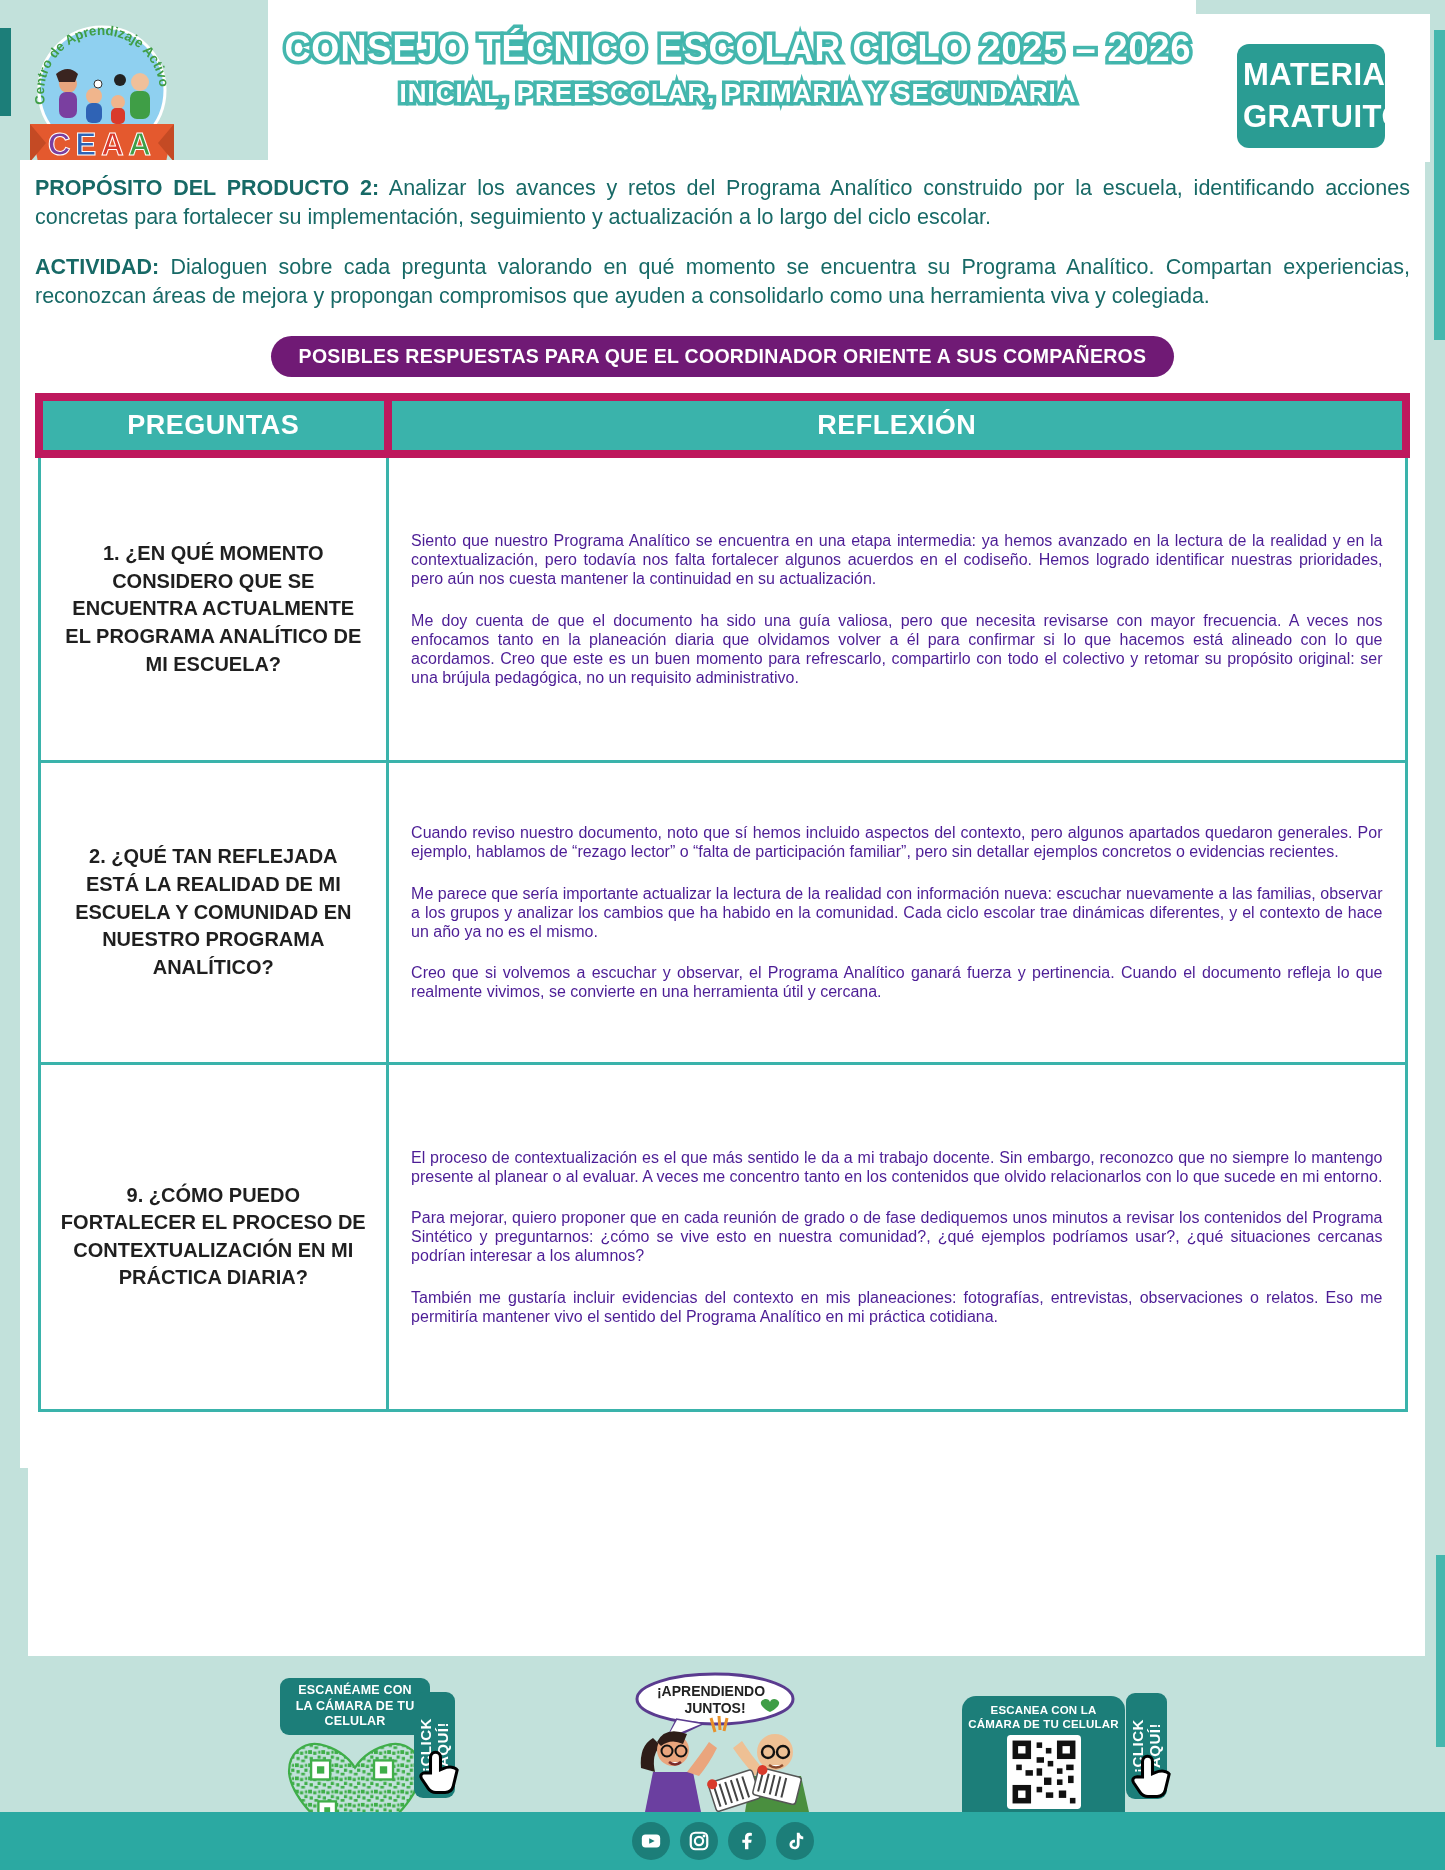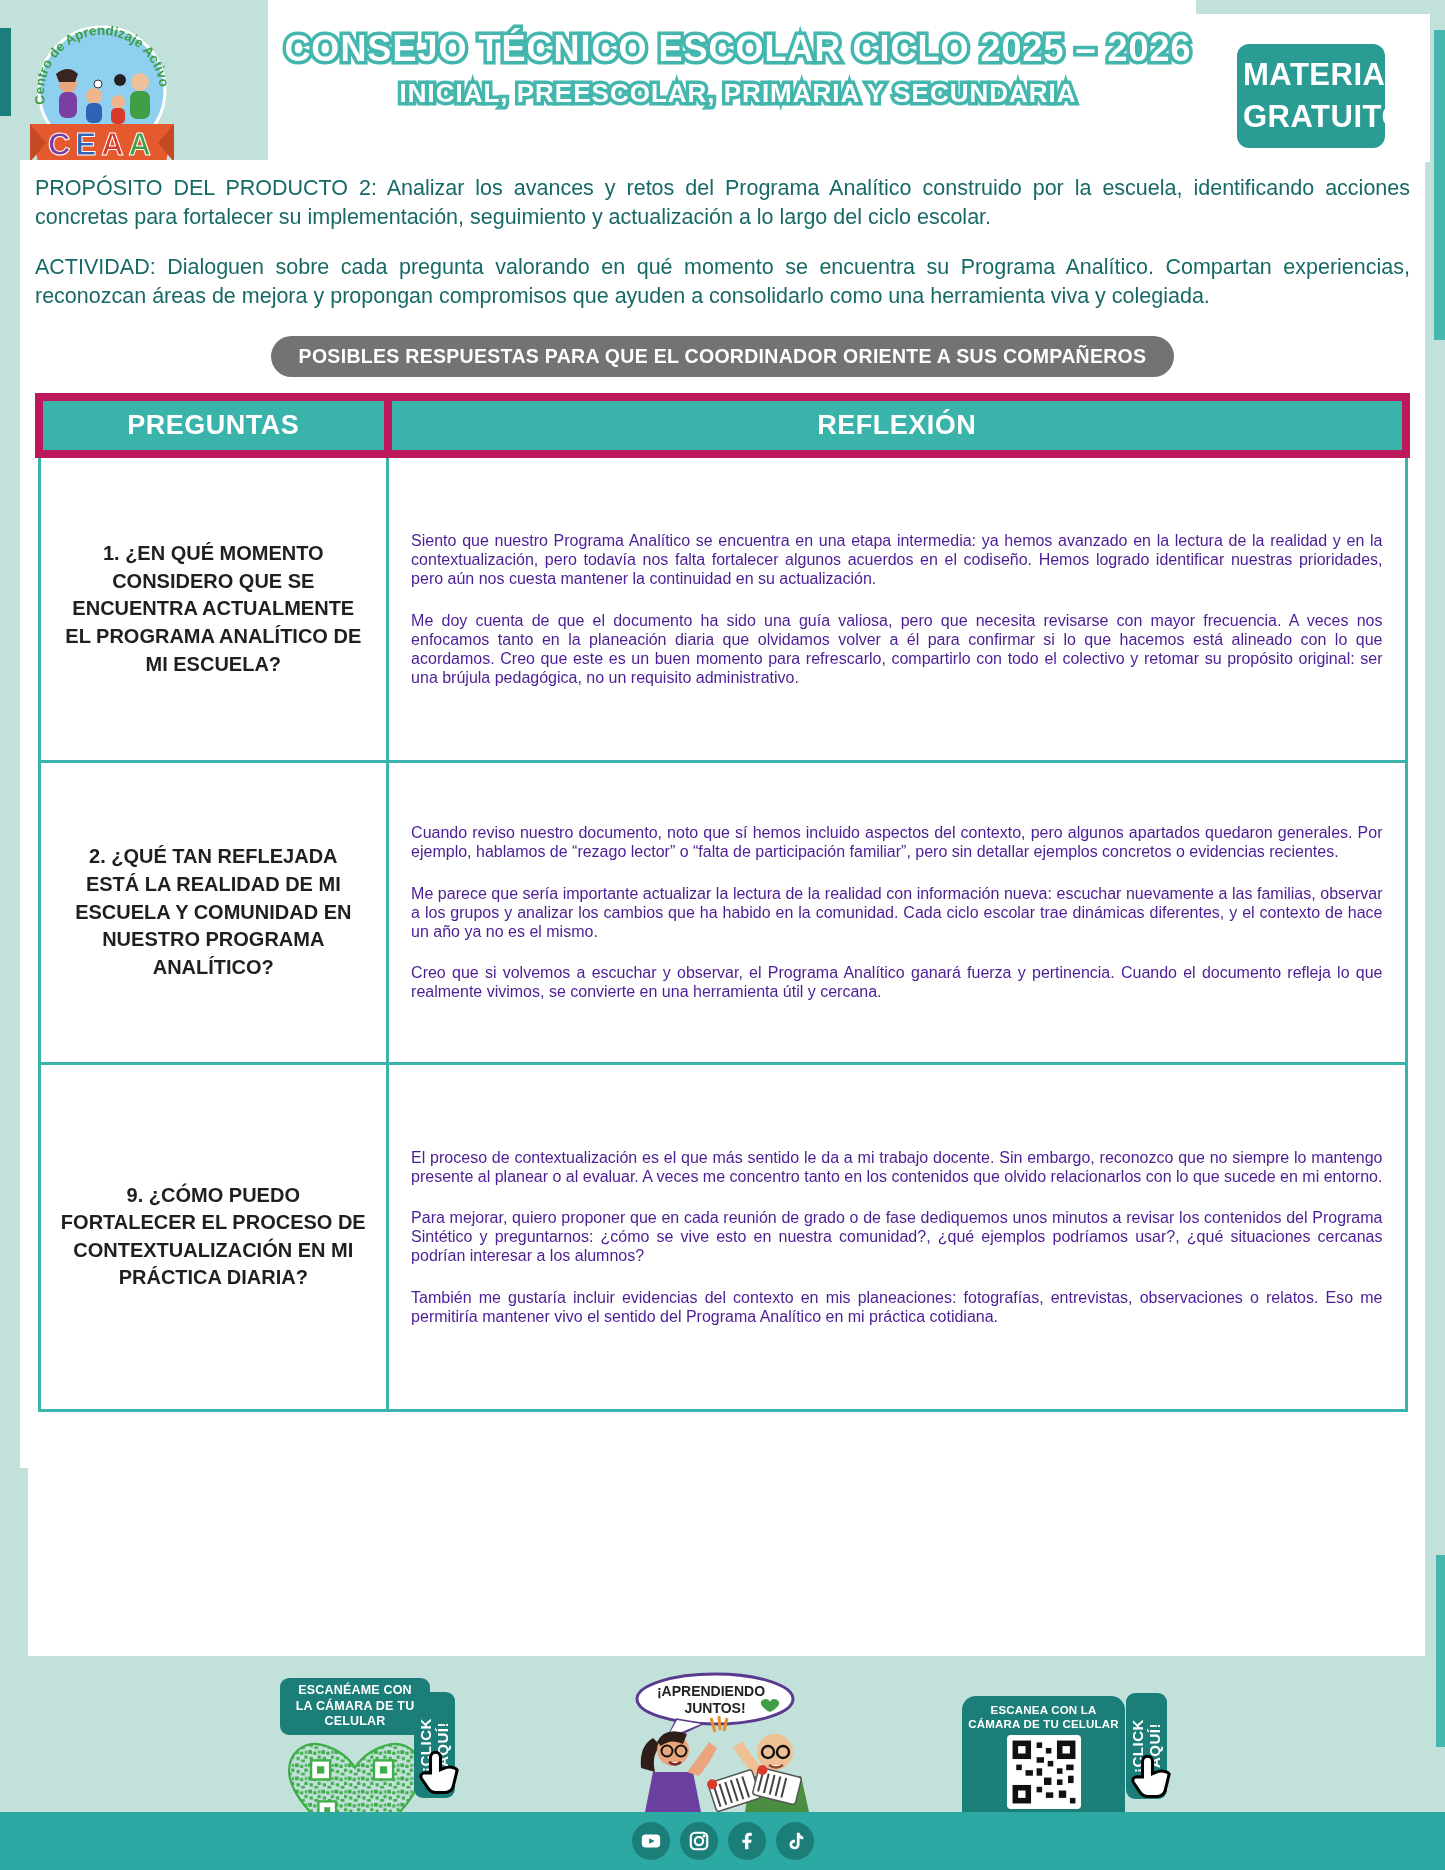--- a/index.html
+++ b/index.html
@@ -34,25 +34,25 @@
   .free-badge {
     position:absolute; left:1237px; top:44px; width:148px; background:#2a9c93; color:#fff;
     border-radius:12px; text-align:center; font-size:31px; font-weight:800;
     line-height:1.35; padding:10px 6px; letter-spacing:.5px;
   }
   .free-badge span { display:block; }
 
   
   .panel { position:absolute; left:20px; top:160px; width:1405px; height:1496px; background:#ffffff; padding:14px 15px 0 15px; overflow:hidden; }
   .intro { color:#176966; font-size:21.5px; line-height:1.33; text-align:justify; margin-bottom:22px; }
-  .intro b { font-weight:400; }
+  .intro b { font-weight:700; }
   .intro.second { margin-bottom:26px; }
   .banner-wrap { text-align:center; margin-bottom:16px; }
   .banner-pill {
-    display:inline-block; background:#737373; color:#fff; font-size:19.5px; font-weight:800;
+    display:inline-block; background:#701a75; color:#fff; font-size:19.5px; font-weight:800;
     padding:9px 28px; border-radius:22px; letter-spacing:.3px;
   }
 
   table.qa { width:100%; border-collapse:collapse; table-layout:fixed; }
   table.qa col.c1 { width:25.5%; }
   table.qa th {
     background:#3ab3ab; color:#fff; font-size:27px; font-weight:800;
     height:57px; border:8px solid #be185d; letter-spacing:.5px;
   }
   table.qa td { border:3px solid #3ab3ab; background:#fff; overflow:hidden; }

